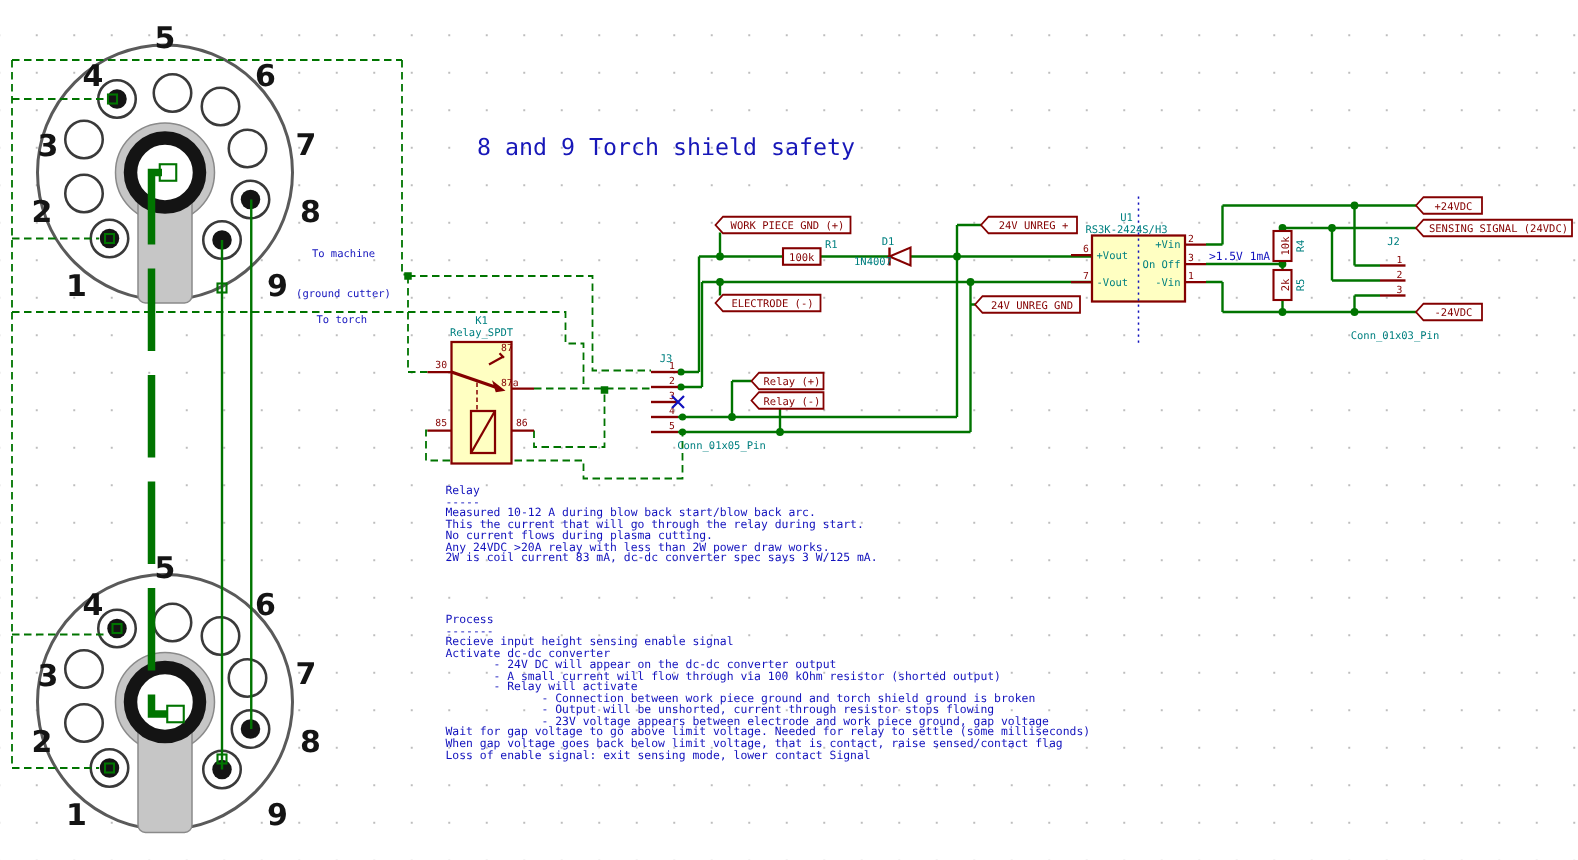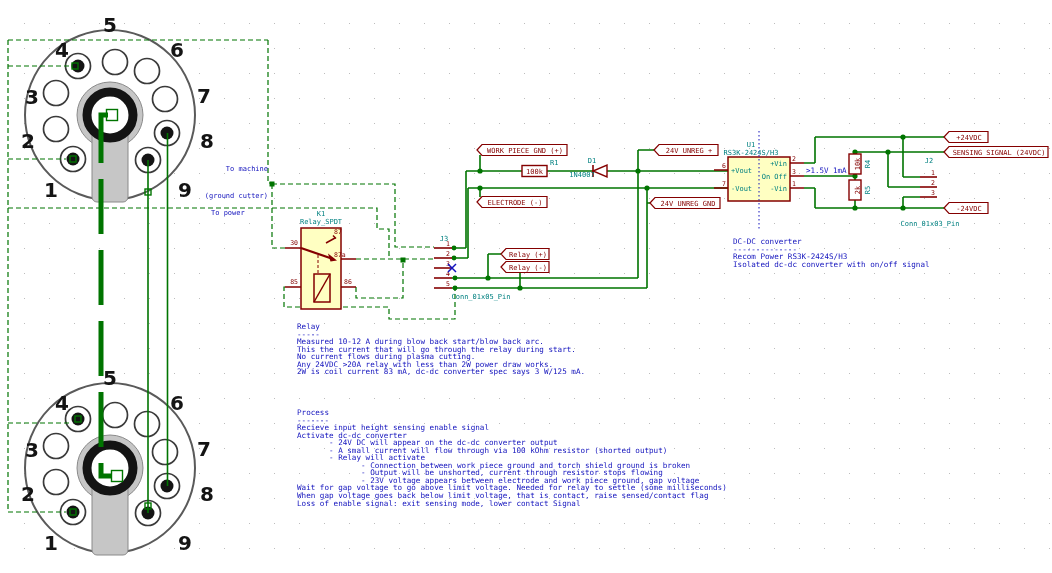--- a/index.html
+++ b/index.html
@@ -8,21 +8,21 @@
     background-color:#ffffff;
     background-image:radial-gradient(circle,#bdbdbd 0.8px,transparent 0.9px);
     background-size:25px 25px;background-position:12px 11px;
     font-family:"DejaVu Sans Mono",monospace;
   }
   svg{position:absolute;left:0;top:0;}
   .title-block{position:absolute;left:318px;top:46px;color:#1717b8;
     font-size:15.5px;line-height:21px;white-space:pre;}
   .note{position:absolute;color:#1212bd;font-size:7.6px;line-height:7.55px;white-space:pre;}
   .blue-lbl{position:absolute;color:#1212bd;font-size:7px;line-height:9px;white-space:pre;}
-  .ra{text-align:right;}
+  .ra{text-align:center;}
   text{font-family:"DejaVu Sans Mono",monospace;}
   .tref{fill:#008080;font-size:7px;}
   .tpin{fill:#840000;font-size:6.5px;}
   .tval{fill:#840000;font-size:7px;}
   .tnum{fill:#141414;font-size:20px;font-weight:bold;font-family:"DejaVu Sans",sans-serif;}
 </style>
 </head>
 <body>
 
 <div class="canvas">
@@ -294,24 +294,24 @@
           <text x="999" y="154.7" text-anchor="middle" fill="#840000" font-size="7">SENSING SIGNAL (24VDC)</text>
         </g>
         <g>
           <path d="M944,208 L949,202.5 L988,202.5 L988,213.5 L949,213.5 Z" fill="#fff" stroke="#840000" stroke-width="1.2"></path>
           <text x="969" y="210.7" text-anchor="middle" fill="#840000" font-size="7">-24VDC</text>
         </g>
       </g>
   </svg>
 
   <div class="title-block">
+    <span style="display:block">8 and 9 Torch shield safety</span>
   </div>
 
   <div class="blue-lbl ra" style="left:190px;top:147px;width:78px;">
     <span style="display:block">To machine</span>
     <span style="display:block">(ground cutter)</span>
   </div>
-  <div class="blue-lbl" style="left:211px;top:209px;">To power</div>
+  <div class="blue-lbl" style="left:211px;top:209px;">To torch</div>
 
   <div class="note" id="note-relay" style="left:297px;top:323px;"><div>Relay</div><div>-----</div><div>Measured 10-12 A during blow back start/blow back arc.</div><div>This the current that will go through the relay during start.</div><div>No current flows during plasma cutting.</div><div>Any 24VDC &gt;20A relay with less than 2W power draw works.</div><div>2W is coil current 83 mA, dc-dc converter spec says 3 W/125 mA.</div></div>
   <div class="note" id="note-process" style="left:297px;top:409px;"><div>Process</div><div>-------</div><div>Recieve input height sensing enable signal</div><div>Activate dc-dc converter</div><div>       - 24V DC will appear on the dc-dc converter output</div><div>       - A small current will flow through via 100 kOhm resistor (shorted output)</div><div>       - Relay will activate</div><div>              - Connection between work piece ground and torch shield ground is broken</div><div>              - Output will be unshorted, current through resistor stops flowing</div><div>              - 23V voltage appears between electrode and work piece ground, gap voltage</div><div>Wait for gap voltage to go above limit voltage. Needed for relay to settle (some milliseconds)</div><div>When gap voltage goes back below limit voltage, that is contact, raise sensed/contact flag</div><div>Loss of enable signal: exit sensing mode, lower contact Signal</div></div>
-  <div class="note" id="note-dcdc" style="left:733px;top:238px;"><div>DC-DC converter</div><div>--------------</div><div>Recom Power RS3K-2424S/H3</div><div>Isolated dc-dc converter with on/off signal</div></div>
 </div>
 
 </body></html>

